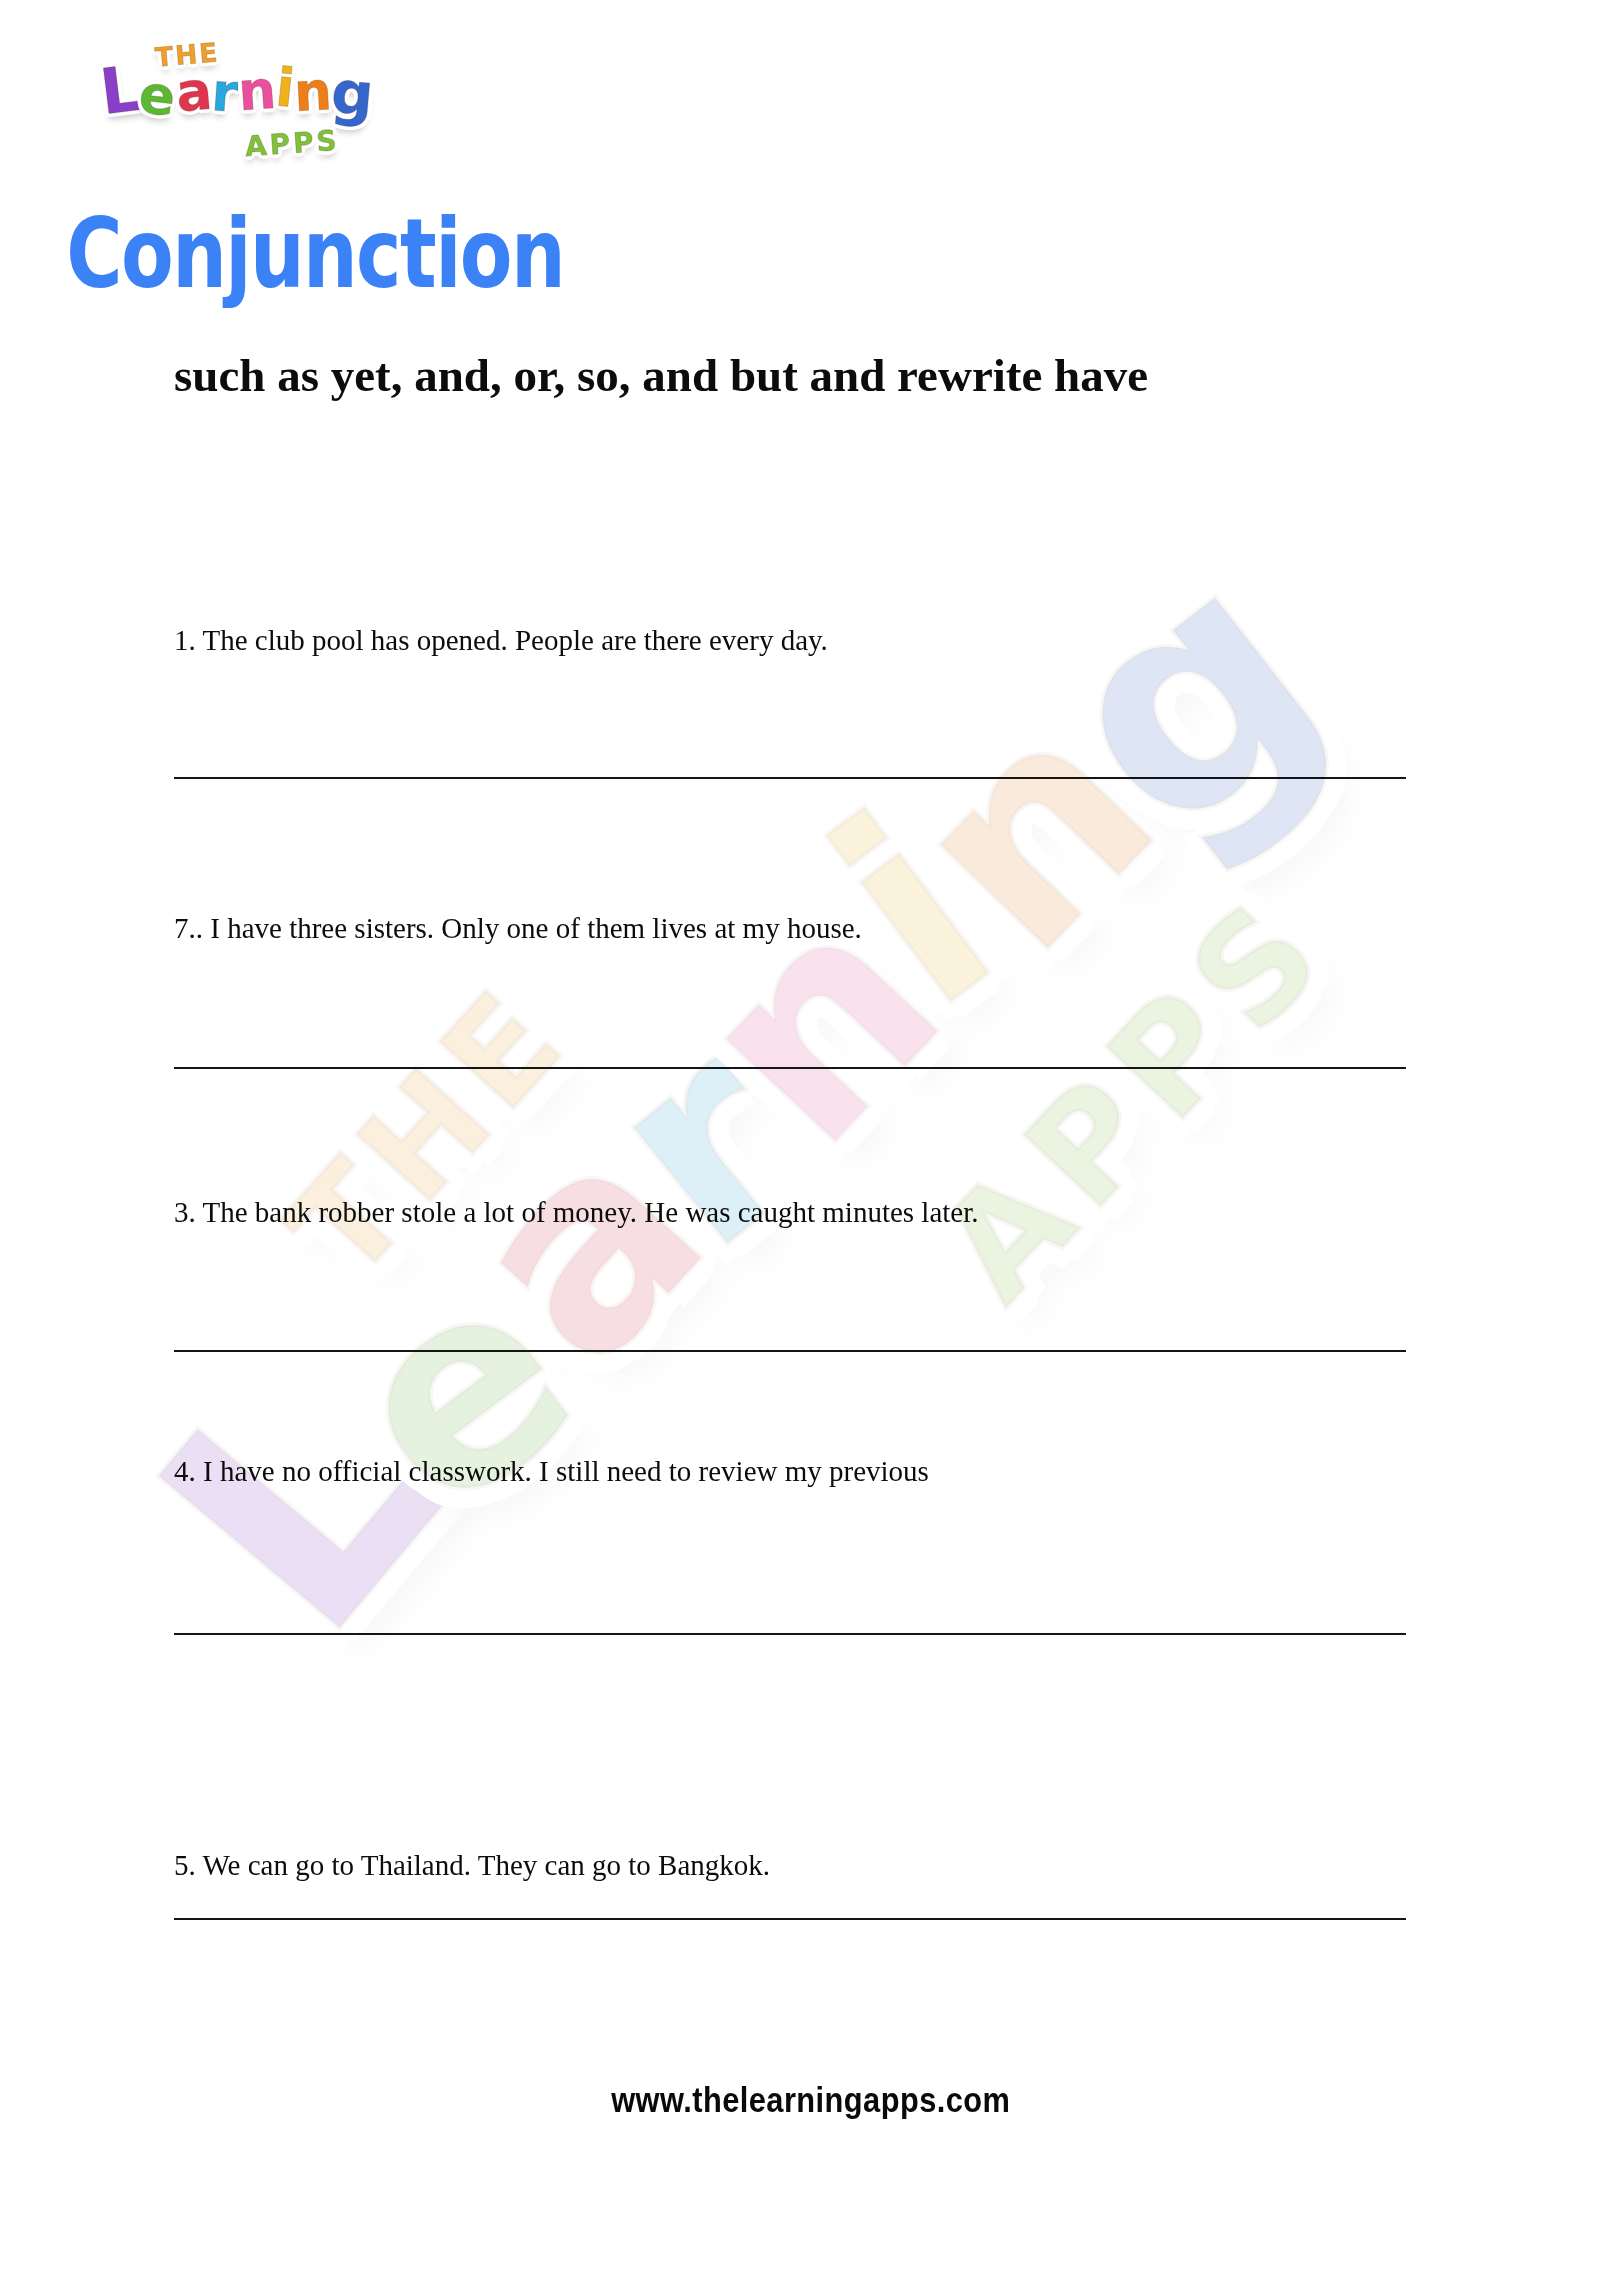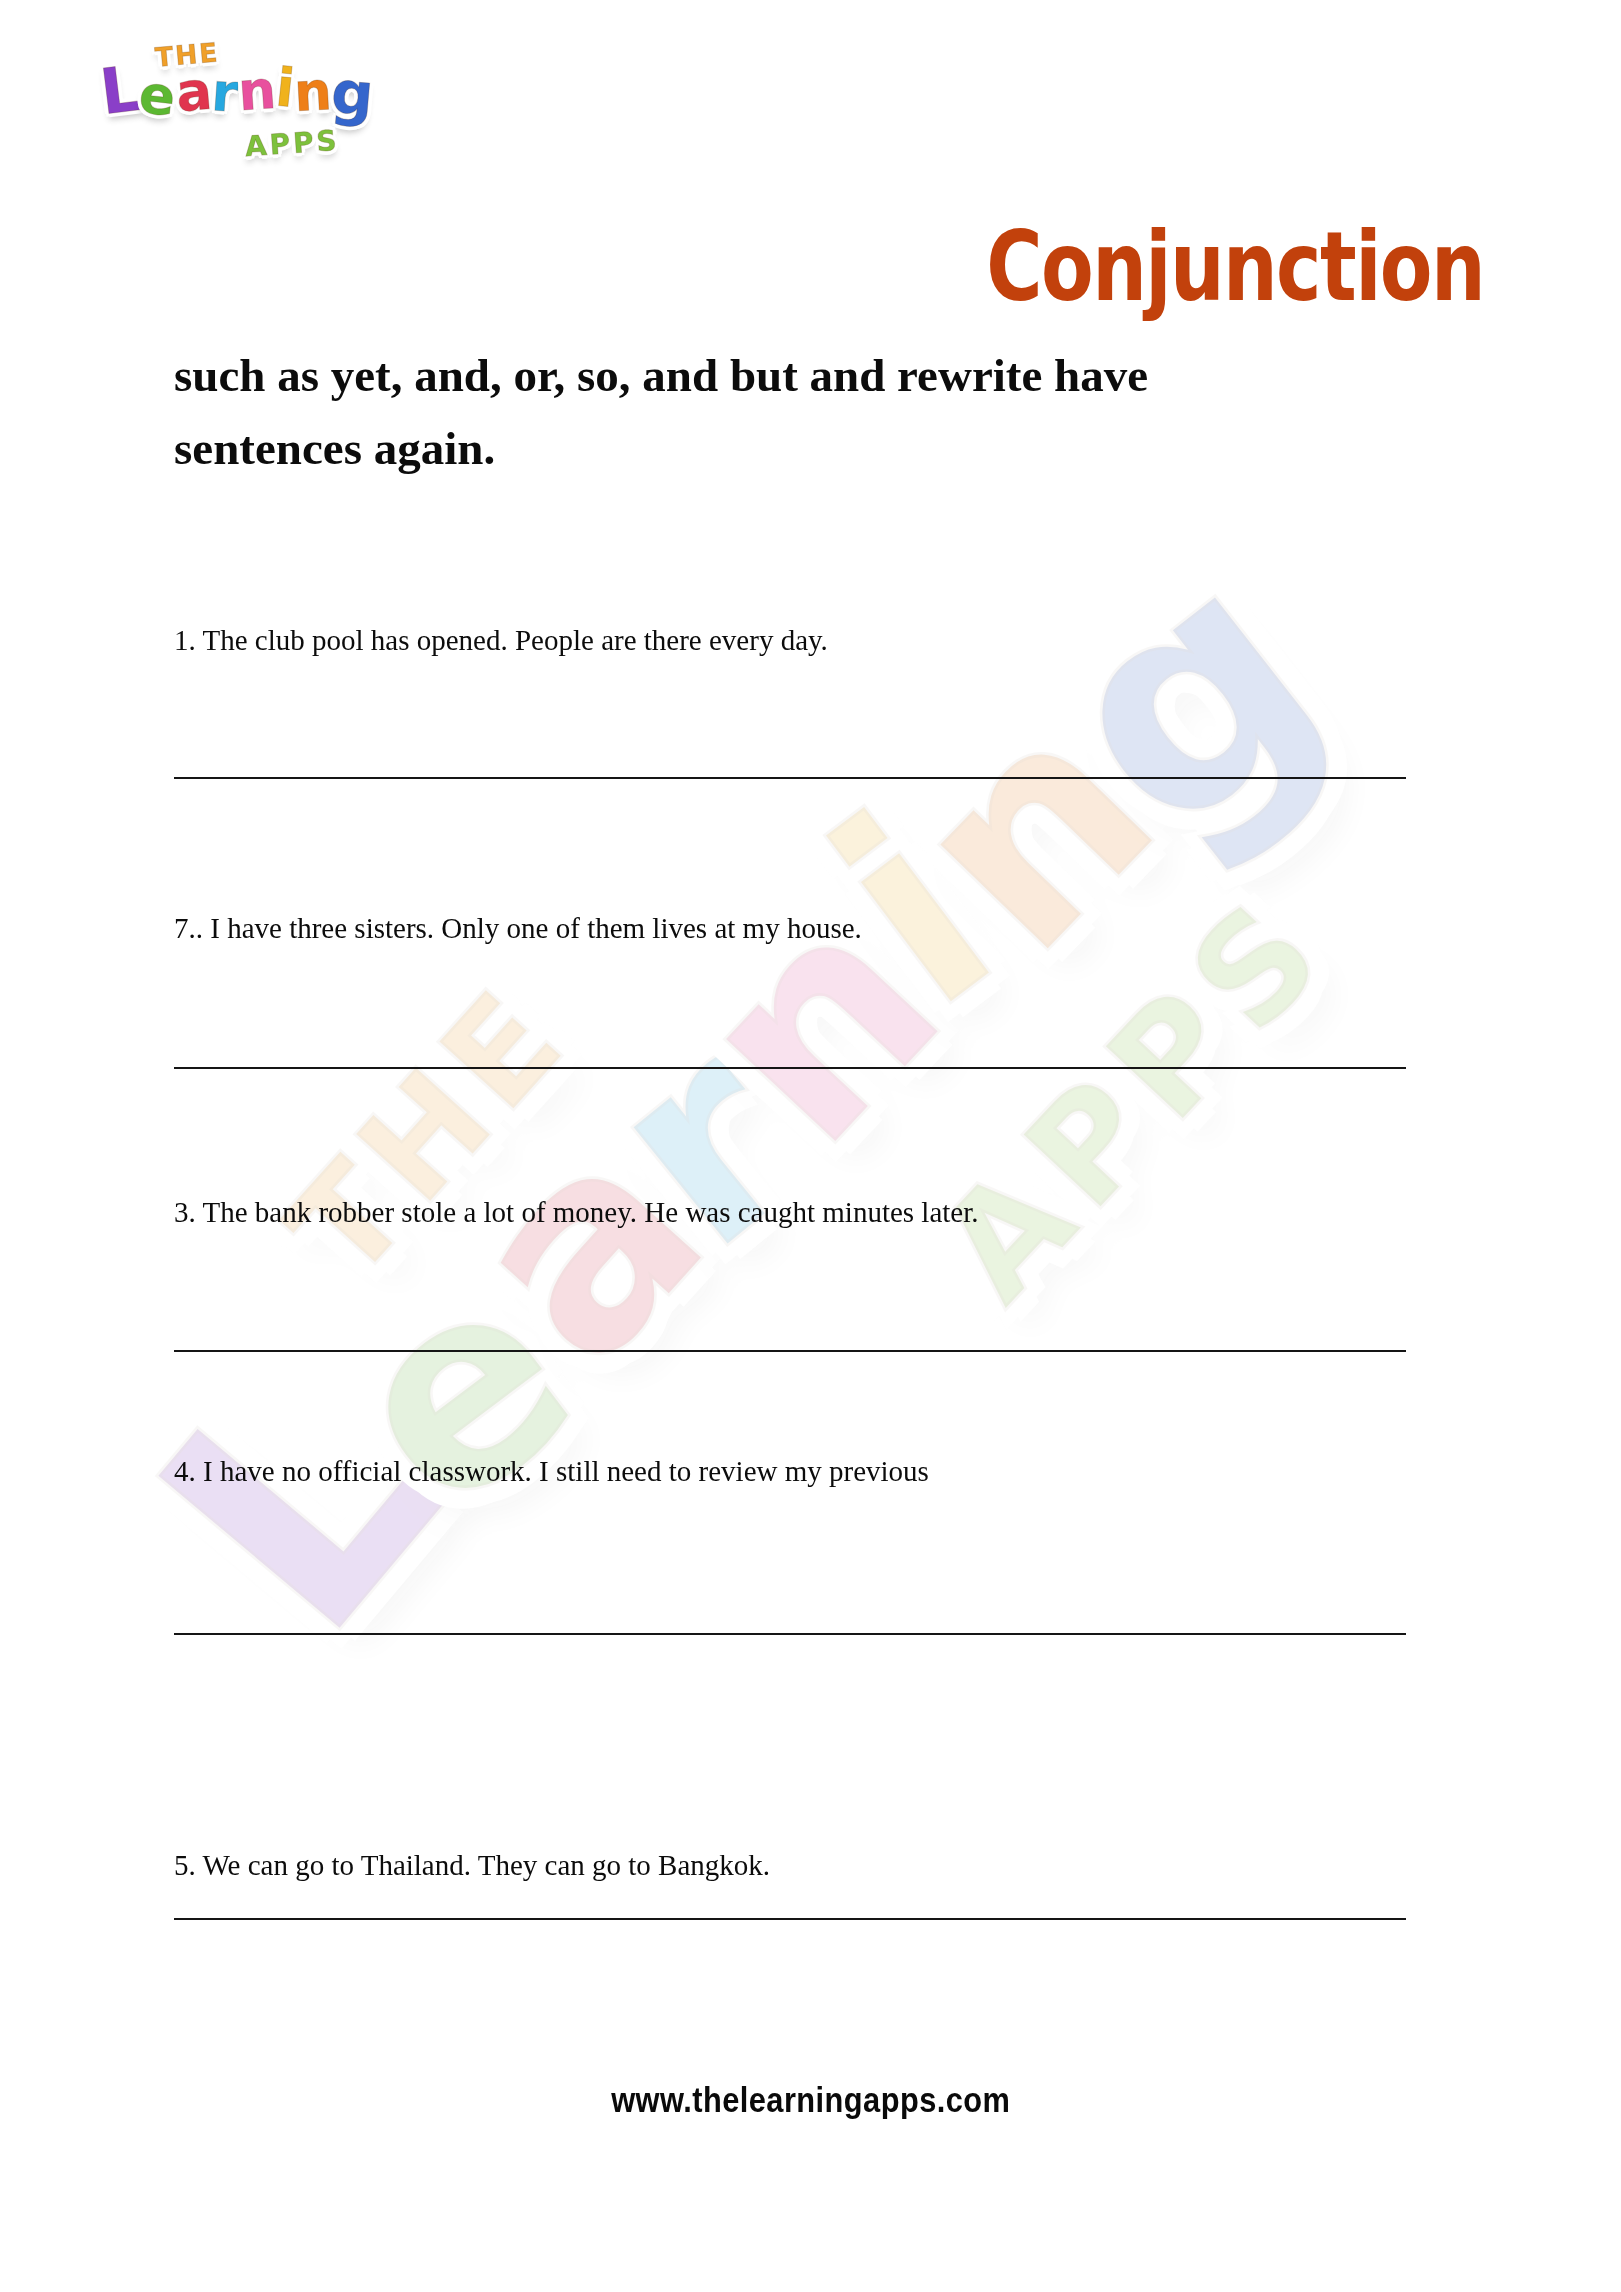--- a/index.html
+++ b/index.html
@@ -59,24 +59,24 @@
     transform:rotate(-43deg) scale(5.15);
     transform-origin:137px 61px;
     opacity:0.16;
     pointer-events:none;
     filter:saturate(0.9);
   }
   
   .content{position:relative;z-index:1;}
   .title{
     position:absolute;left:0;top:202px;width:1529px;
-    margin:17px;text-align:right;
+    margin:4px;text-align:left;
     font-family:"DejaVu Sans", sans-serif;
     font-weight:bold;font-size:96px;line-height:1;
-    color:#c2410c;
+    color:#3b82f6;
   }
   .title-inner{
     display:inline-block;
     transform:scaleX(0.80);
     transform-origin:center top;
     letter-spacing:-2px;
   }
   .question{
     position:absolute;left:174px;top:339px;width:1274px;
     font-weight:bold;font-size:47px;line-height:73px;
@@ -126,21 +126,20 @@
       <span class="logo-apps bubble" style="color: rgb(125, 193, 60);">APPS</span>
     </div>
   </header>
 
   <div class="content">
 
     <h1 class="title"><span class="title-inner">Conjunction</span></h1>
 
     <div class="question">
       <div class="qline">such as yet, and, or, so, and but and rewrite have</div>
-      <div class="qline">sentences again.</div>
     </div>
 
     <div class="item i1">
       <div>1. The club pool has opened. People are there every day.</div>
     </div>
     <div class="answer-line al1" style="border-top-color: rgb(21, 21, 21);"></div>
 
     <div class="item i2">
       <div>7.. I have three sisters. Only one of them lives at my house.</div>
     </div>

